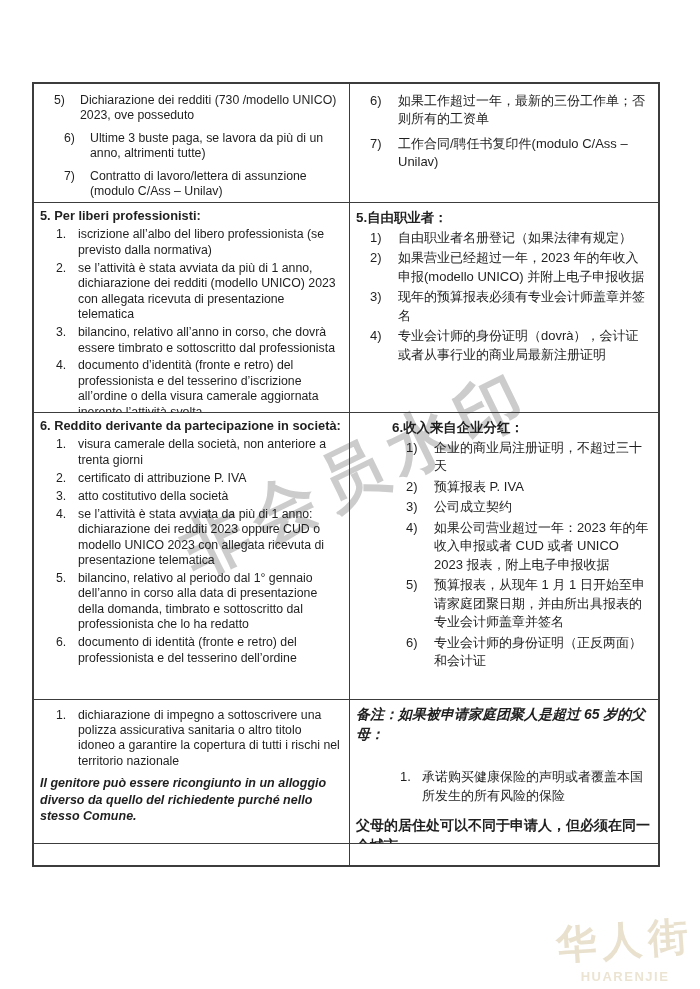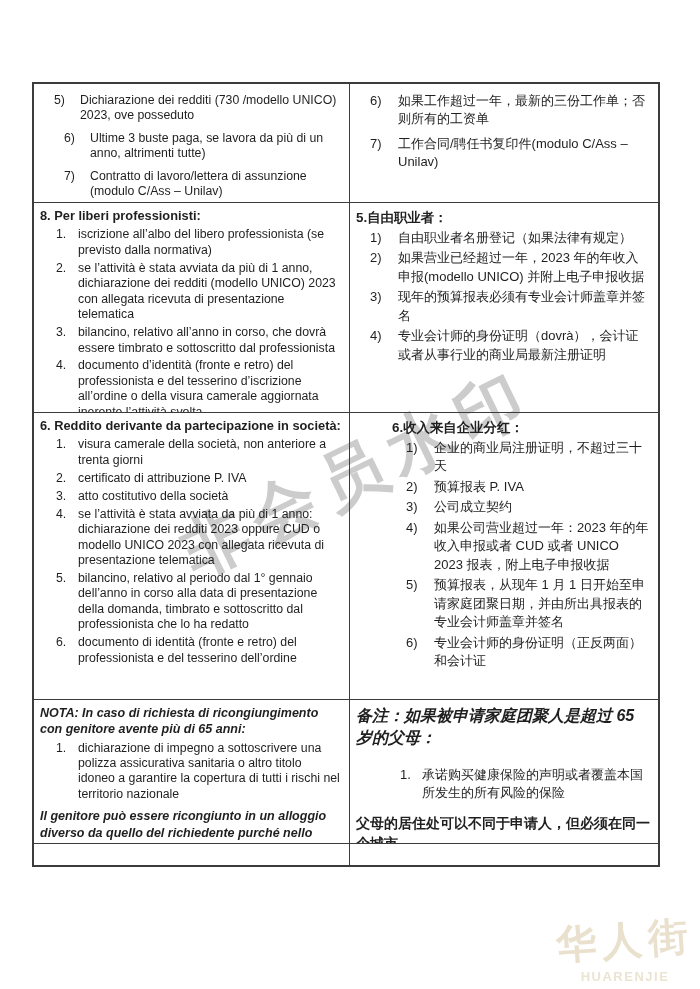--- a/index.html
+++ b/index.html
@@ -33,21 +33,21 @@
   
   .zh{font-size:13px;line-height:1.42;overflow-wrap:break-word;}
   .zh .hdr{font-weight:bold;font-size:13.4px;margin:0 0 2px 0;}
   .zh .li{display:flex;margin:2px 0 2px 14px;}
   .zh .li .n{flex:0 0 28px;}
   .zh .li .t{flex:1;}
   .r0 .zh .li{margin:3px 0 6px 14px;}
   
   .nota-hdr{font-weight:bold;font-style:italic;margin:0 0 3px 0;}
   .it .nota-hdr{font-size:12.5px;line-height:1.3;}
-  .zh .nota-hdr{font-size:16px;line-height:1.4;margin-bottom:16px;}
+  .zh .nota-hdr{font-size:14px;line-height:1.4;margin-bottom:24px;}
   .nota-foot{font-weight:bold;font-style:italic;margin-top:6px;font-size:12.5px;line-height:1.3;}
   .zh .nota-foot{font-style:normal;font-size:14px;line-height:1.45;margin-top:10px;}
   .zh .li.nota-li{margin-left:44px;}
   .zh .li.nota-li .n{flex:0 0 22px;}
   
   .wm-center{
     position:absolute;left:186px;top:512px;width:520px;
     transform:rotate(-26deg);transform-origin:0 50%;
     font-size:66px;font-weight:bold;letter-spacing:10px;white-space:nowrap;
     color:rgba(148,148,148,0.48);
@@ -93,21 +93,21 @@
       </div>
       <div class="li">
         <span class="n">7)</span>
         <span class="t">工作合同/聘任书复印件(modulo C/Ass – Unilav)</span>
       </div>
     </div>
   </div>
 
   <div class="trow r1">
     <div class="cell cl it">
-      <div class="hdr">8. Per liberi professionisti:</div>
+      <div class="hdr">5. Per liberi professionisti:</div>
       <div class="li">
         <span class="n">1.</span>
         <span class="t">iscrizione all’albo del libero professionista (se previsto dalla normativa)</span>
       </div>
       <div class="li">
         <span class="n">2.</span>
         <span class="t">se l’attività è stata avviata da più di 1 anno, dichiarazione dei redditi (modello UNICO) 2023 con allegata ricevuta di presentazione telematica</span>
       </div>
       <div class="li">
         <span class="n">3.</span>
@@ -191,21 +191,20 @@
       </div>
       <div class="li">
         <span class="n">6)</span>
         <span class="t">专业会计师的身份证明（正反两面）和会计证</span>
       </div>
     </div>
   </div>
 
   <div class="trow r3">
     <div class="cell cl it">
-      <div class="nota-hdr">NOTA: In caso di richiesta di ricongiungimento con genitore avente più di 65 anni:</div>
       <div class="li">
         <span class="n">1.</span>
         <span class="t">dichiarazione di impegno a sottoscrivere una polizza assicurativa sanitaria o altro titolo idoneo a garantire la copertura di tutti i rischi nel territorio nazionale</span>
       </div>
       <div class="nota-foot">Il genitore può essere ricongiunto in un alloggio diverso da quello del richiedente purché nello stesso Comune.</div>
     </div>
     <div class="cell cr zh">
       <div class="nota-hdr">备注：如果被申请家庭团聚人是超过 65 岁的父母：</div>
       <div class="li nota-li">
         <span class="n">1.</span>

